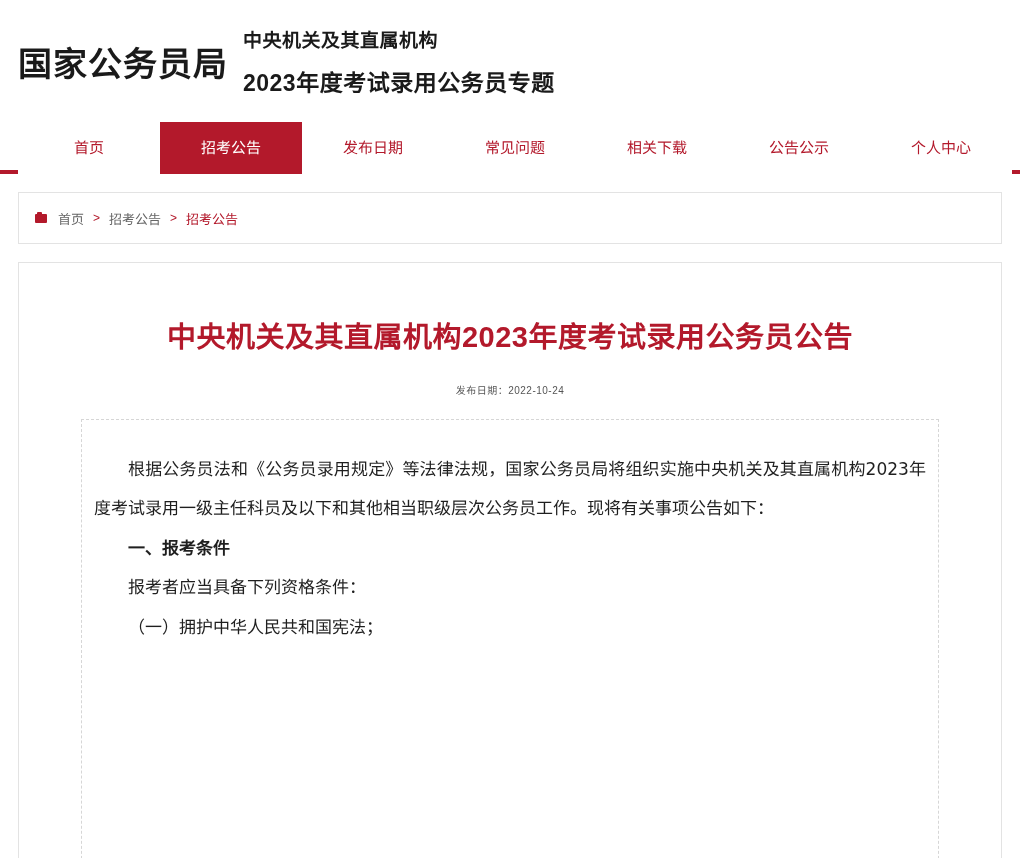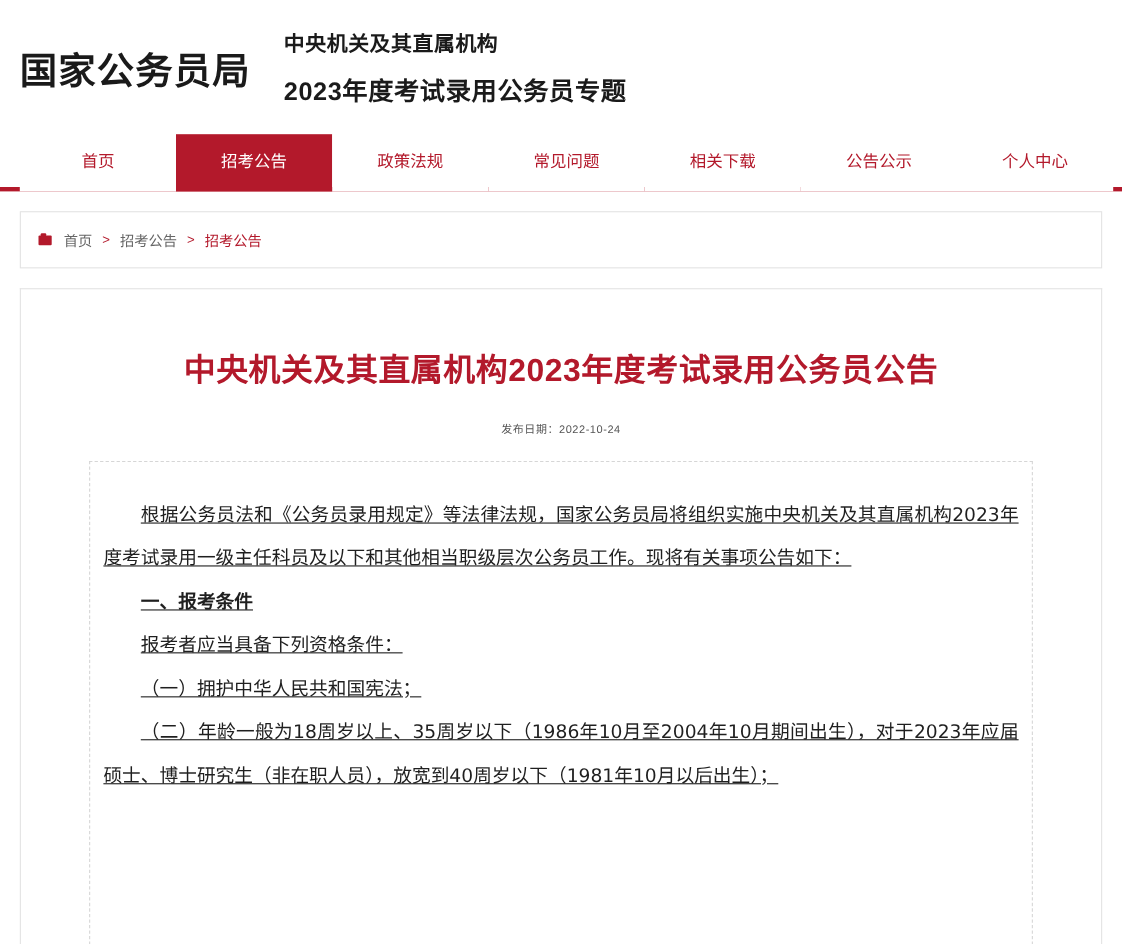--- a/index.html
+++ b/index.html
@@ -27,21 +27,21 @@
     align-items: center;
     padding-left: 18px;
     background: #ffffff;
   }
   .brand-title {
     font-size: 34px;
     font-weight: bold;
     color: #1a1a1a;
     letter-spacing: 1px;
     white-space: nowrap;
-    margin-right: 30px;
+    margin-right: 15px;
   }
   .brand-sub {
     display: flex;
     flex-direction: column;
     justify-content: center;
     gap: 12px;
   }
   .brand-sub-line1 {
     font-size: 19px;
     font-weight: bold;
@@ -155,21 +155,20 @@
   .doc-body p {
     margin: 0 0 0 0;
     padding: 0 12px 0 12px;
     font-size: 17px;
     line-height: 2.32;
     color: #1f1f1f;
     text-align: justify;
     text-justify: inter-ideograph;
     text-indent: 2em;
     font-family: "DejaVu Sans", "Liberation Sans", sans-serif;
-    text-decoration: underline;
   }
   .doc-body p.section-heading {
     font-weight: bold;
     text-indent: 2em;
   }
 </style>
 </head>
 <body>
 
 <div class="page">
@@ -178,21 +177,21 @@
     <div class="brand-title">国家公务员局</div>
     <div class="brand-sub">
       <div class="brand-sub-line1">中央机关及其直属机构</div>
       <div class="brand-sub-line2">2023年度考试录用公务员专题</div>
     </div>
   </div>
 
   <nav class="main-nav">
     <div class="nav-item">首页</div>
     <div class="nav-item active">招考公告</div>
-    <div class="nav-item">政策法规</div>
+    <div class="nav-item">发布日期</div>
     <div class="nav-item">常见问题</div>
     <div class="nav-item">相关下载</div>
     <div class="nav-item">公告公示</div>
     <div class="nav-item">个人中心</div>
   </nav>
 
   <div class="breadcrumb-wrap">
     <span class="bc-icon"></span>
     <a class="bc-link">首页</a>
     <span class="bc-sep">&gt;</span>
@@ -205,17 +204,16 @@
     <h1 class="doc-title">中央机关及其直属机构2023年度考试录用公务员公告</h1>
     <div class="doc-date">
       <span>发布日期：</span><span>2022-10-24</span>
     </div>
 
     <div class="doc-body">
       <p>根据公务员法和《公务员录用规定》等法律法规，国家公务员局将组织实施中央机关及其直属机构2023年度考试录用一级主任科员及以下和其他相当职级层次公务员工作。现将有关事项公告如下：</p>
       <p class="section-heading">一、报考条件</p>
       <p>报考者应当具备下列资格条件：</p>
       <p>（一）拥护中华人民共和国宪法；</p>
-      <p>（二）年龄一般为18周岁以上、35周岁以下（1986年10月至2004年10月期间出生），对于2023年应届硕士、博士研究生（非在职人员），放宽到40周岁以下（1981年10月以后出生）；</p>
     </div>
   </div>
 
 </div>
 
 </body></html>

